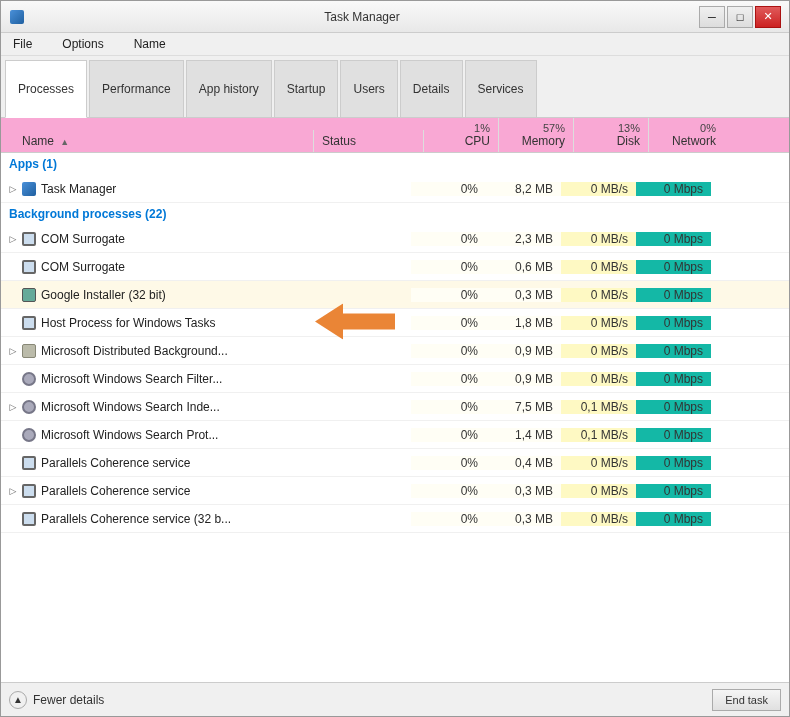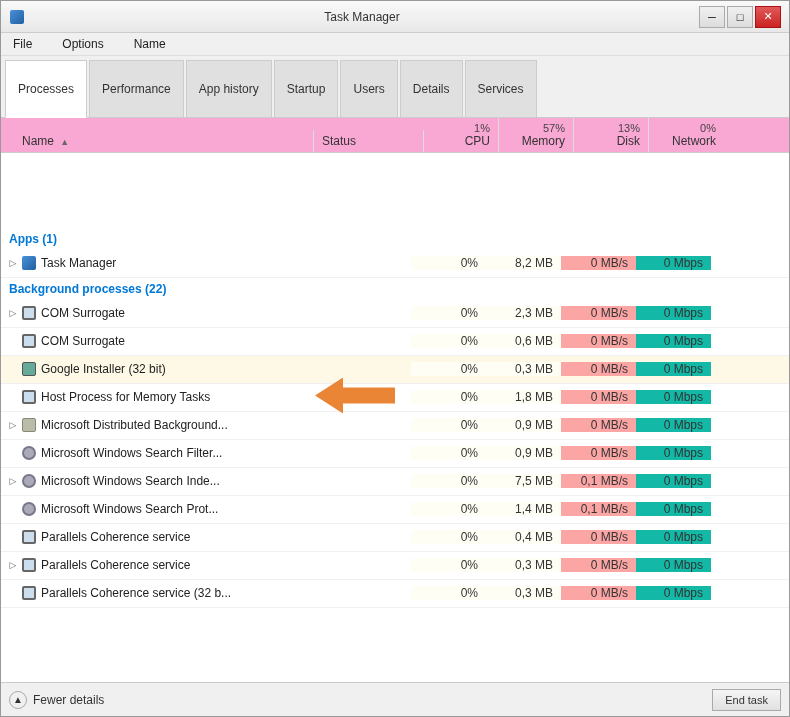--- a/index.html
+++ b/index.html
@@ -163,21 +163,20 @@
       color: #333;
     }
     .header-pct {
       font-size: 11px;
       color: #444;
     }
     .table-area {
       flex: 1;
       display: flex;
       overflow: hidden;
-      align-items: center;
     }
     .table-scroll {
       flex: 1;
       overflow-y: auto;
       overflow-x: hidden;
     }
     .table-scroll::-webkit-scrollbar {
       width: 16px;
     }
     .table-scroll::-webkit-scrollbar-track {
@@ -270,21 +269,21 @@
       font-size: 12px;
       color: #333;
       background: #fffef5;
     }
     .disk-cell {
       flex: 0 0 75px;
       padding: 0 8px;
       text-align: right;
       font-size: 12px;
       color: #333;
-      background: #fca5a5;
+      background: #fef9c3;
     }
     .network-cell {
       flex: 0 0 75px;
       padding: 0 8px;
       text-align: right;
       font-size: 12px;
       color: #333;
       background: #14b8a6;
     }
     .footer {
@@ -457,21 +456,21 @@
           <div class="disk-cell">0 MB/s</div>
           <div class="network-cell">0 Mbps</div>
         </div>
 
         <div class="process-row" style="position:relative;">
           <div class="process-name-cell">
             <div class="expand-btn" style="visibility:hidden;"></div>
             <div class="process-icon">
               <div class="icon-box"></div>
             </div>
-            <div class="process-label">Host Process for Memory Tasks</div>
+            <div class="process-label">Host Process for Windows Tasks</div>
           </div>
           <div class="status-cell" style="position:relative;">
             <div class="orange-bar"></div>
 
             <div style="position:absolute;left:14px;top:50%;transform:translateY(-50%);pointer-events:none;z-index:10;">
               <svg width="80" height="36" viewBox="0 0 80 36">
                 <polygon points="0,18 28,0 28,10 80,10 80,26 28,26 28,36" fill="#e87820" opacity="0.9"></polygon>
               </svg>
             </div>
           </div>

